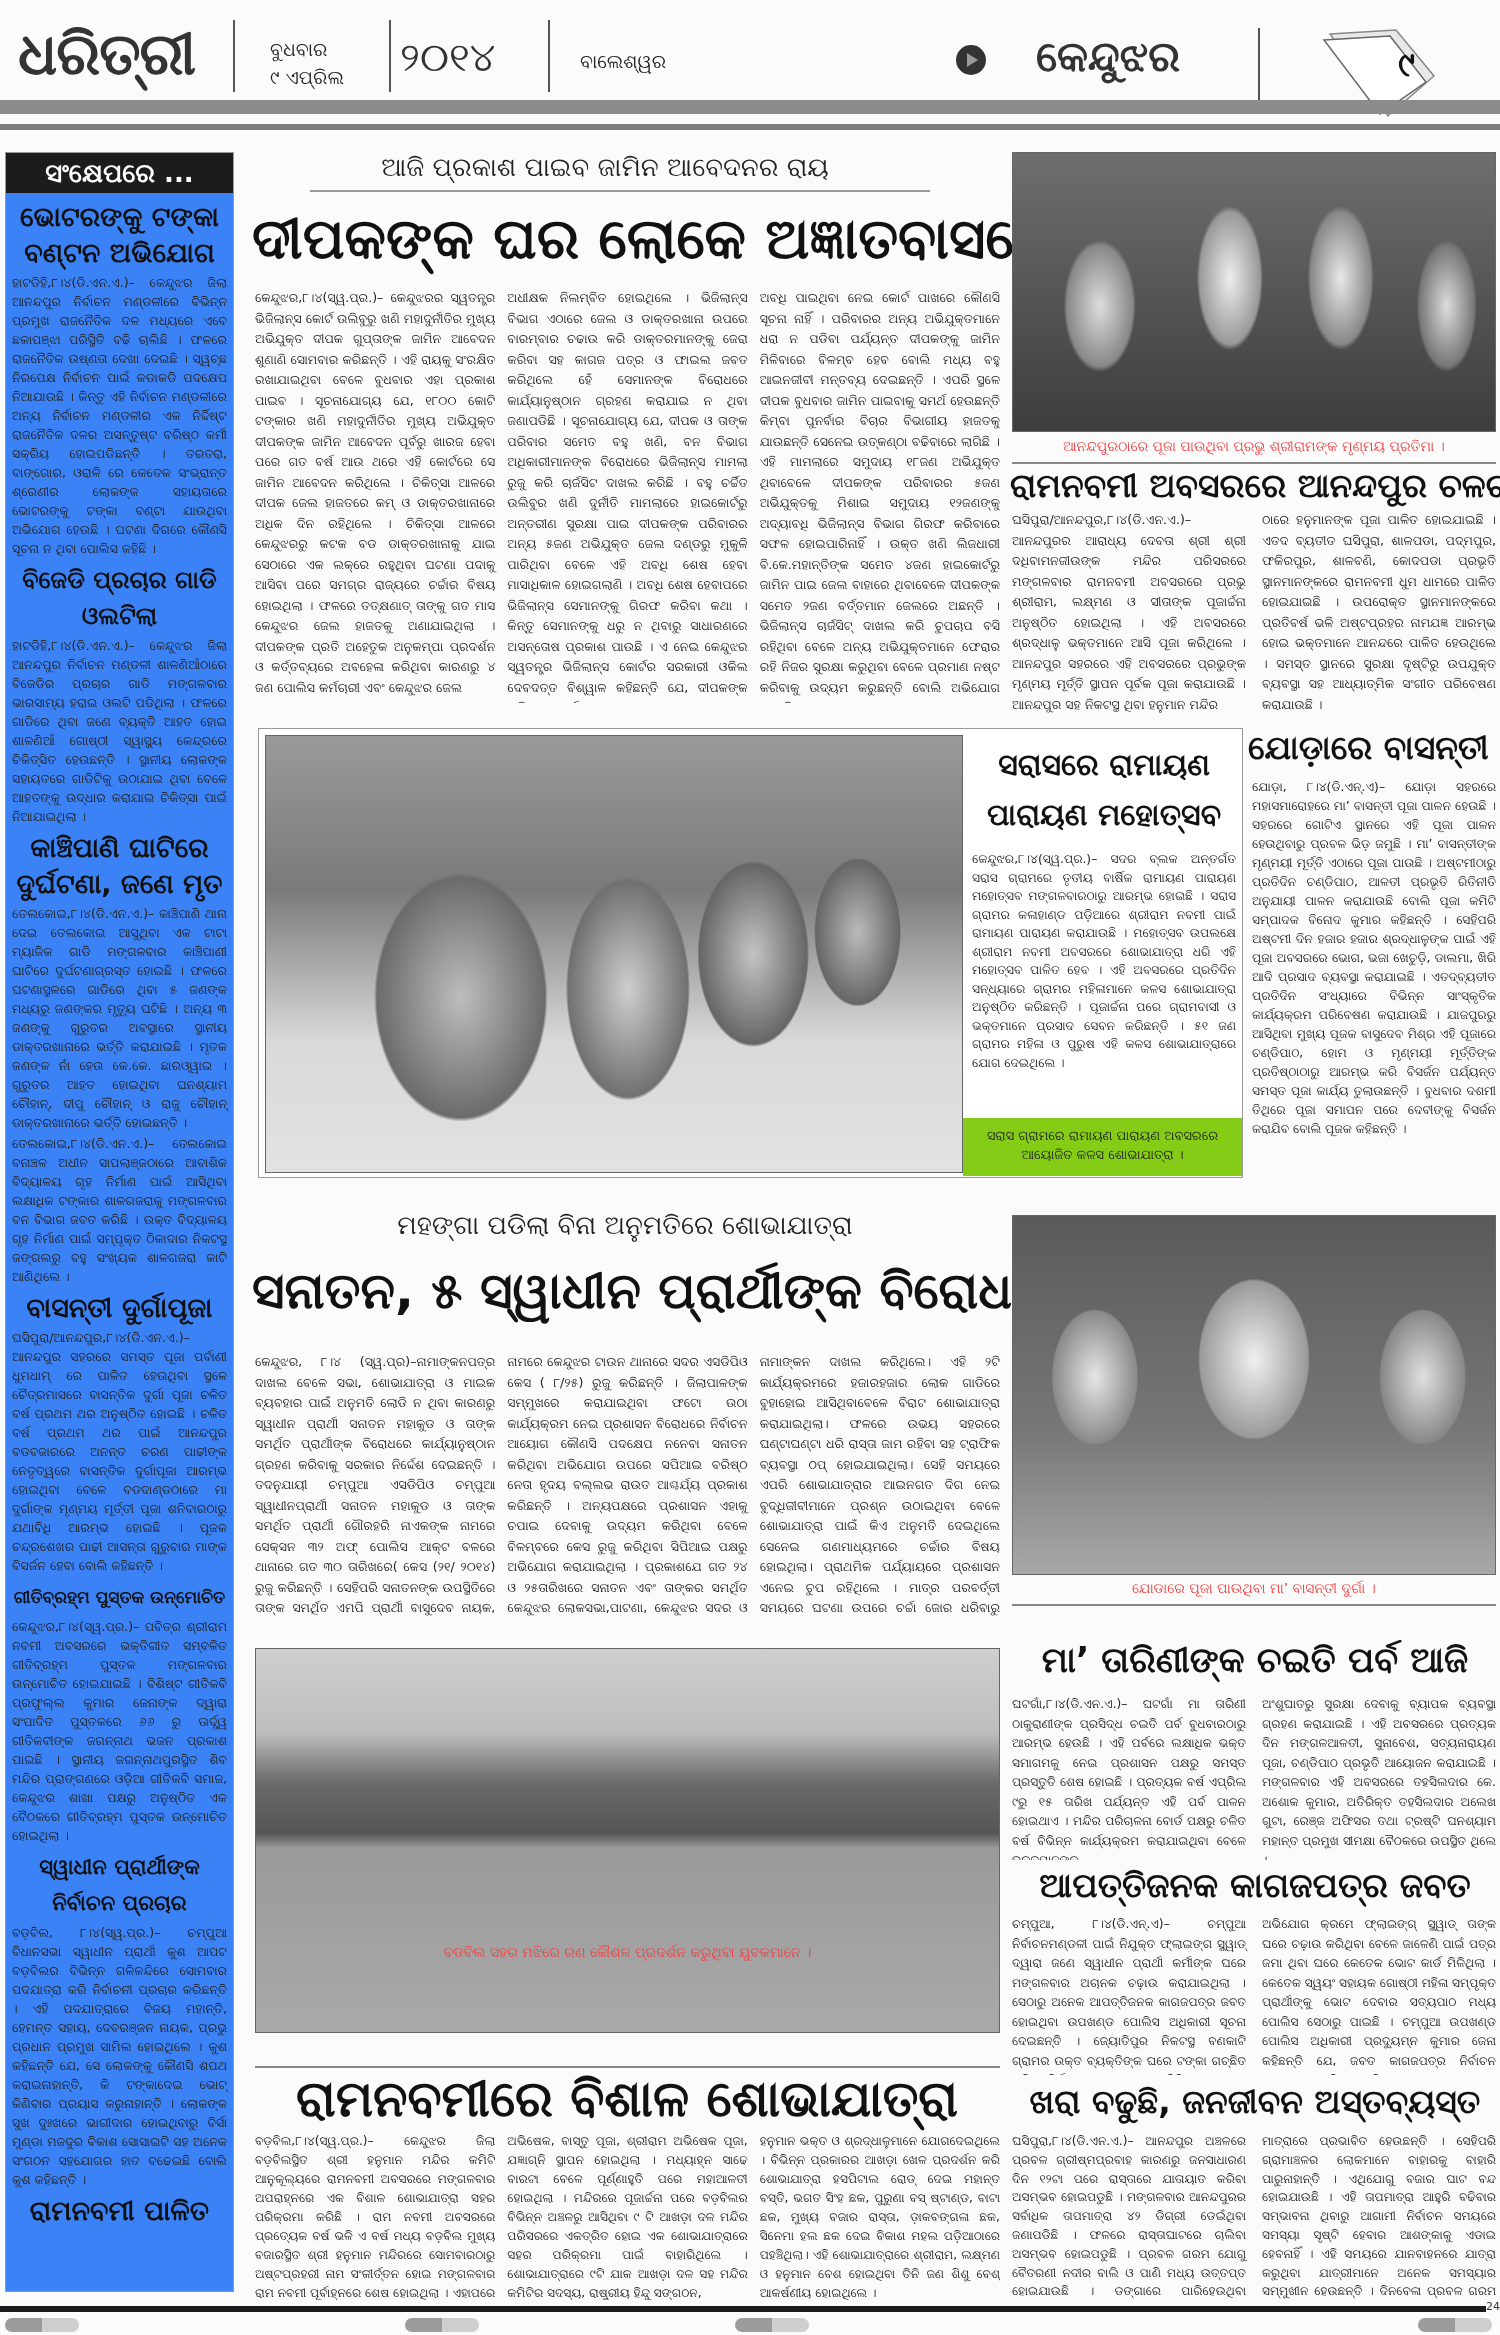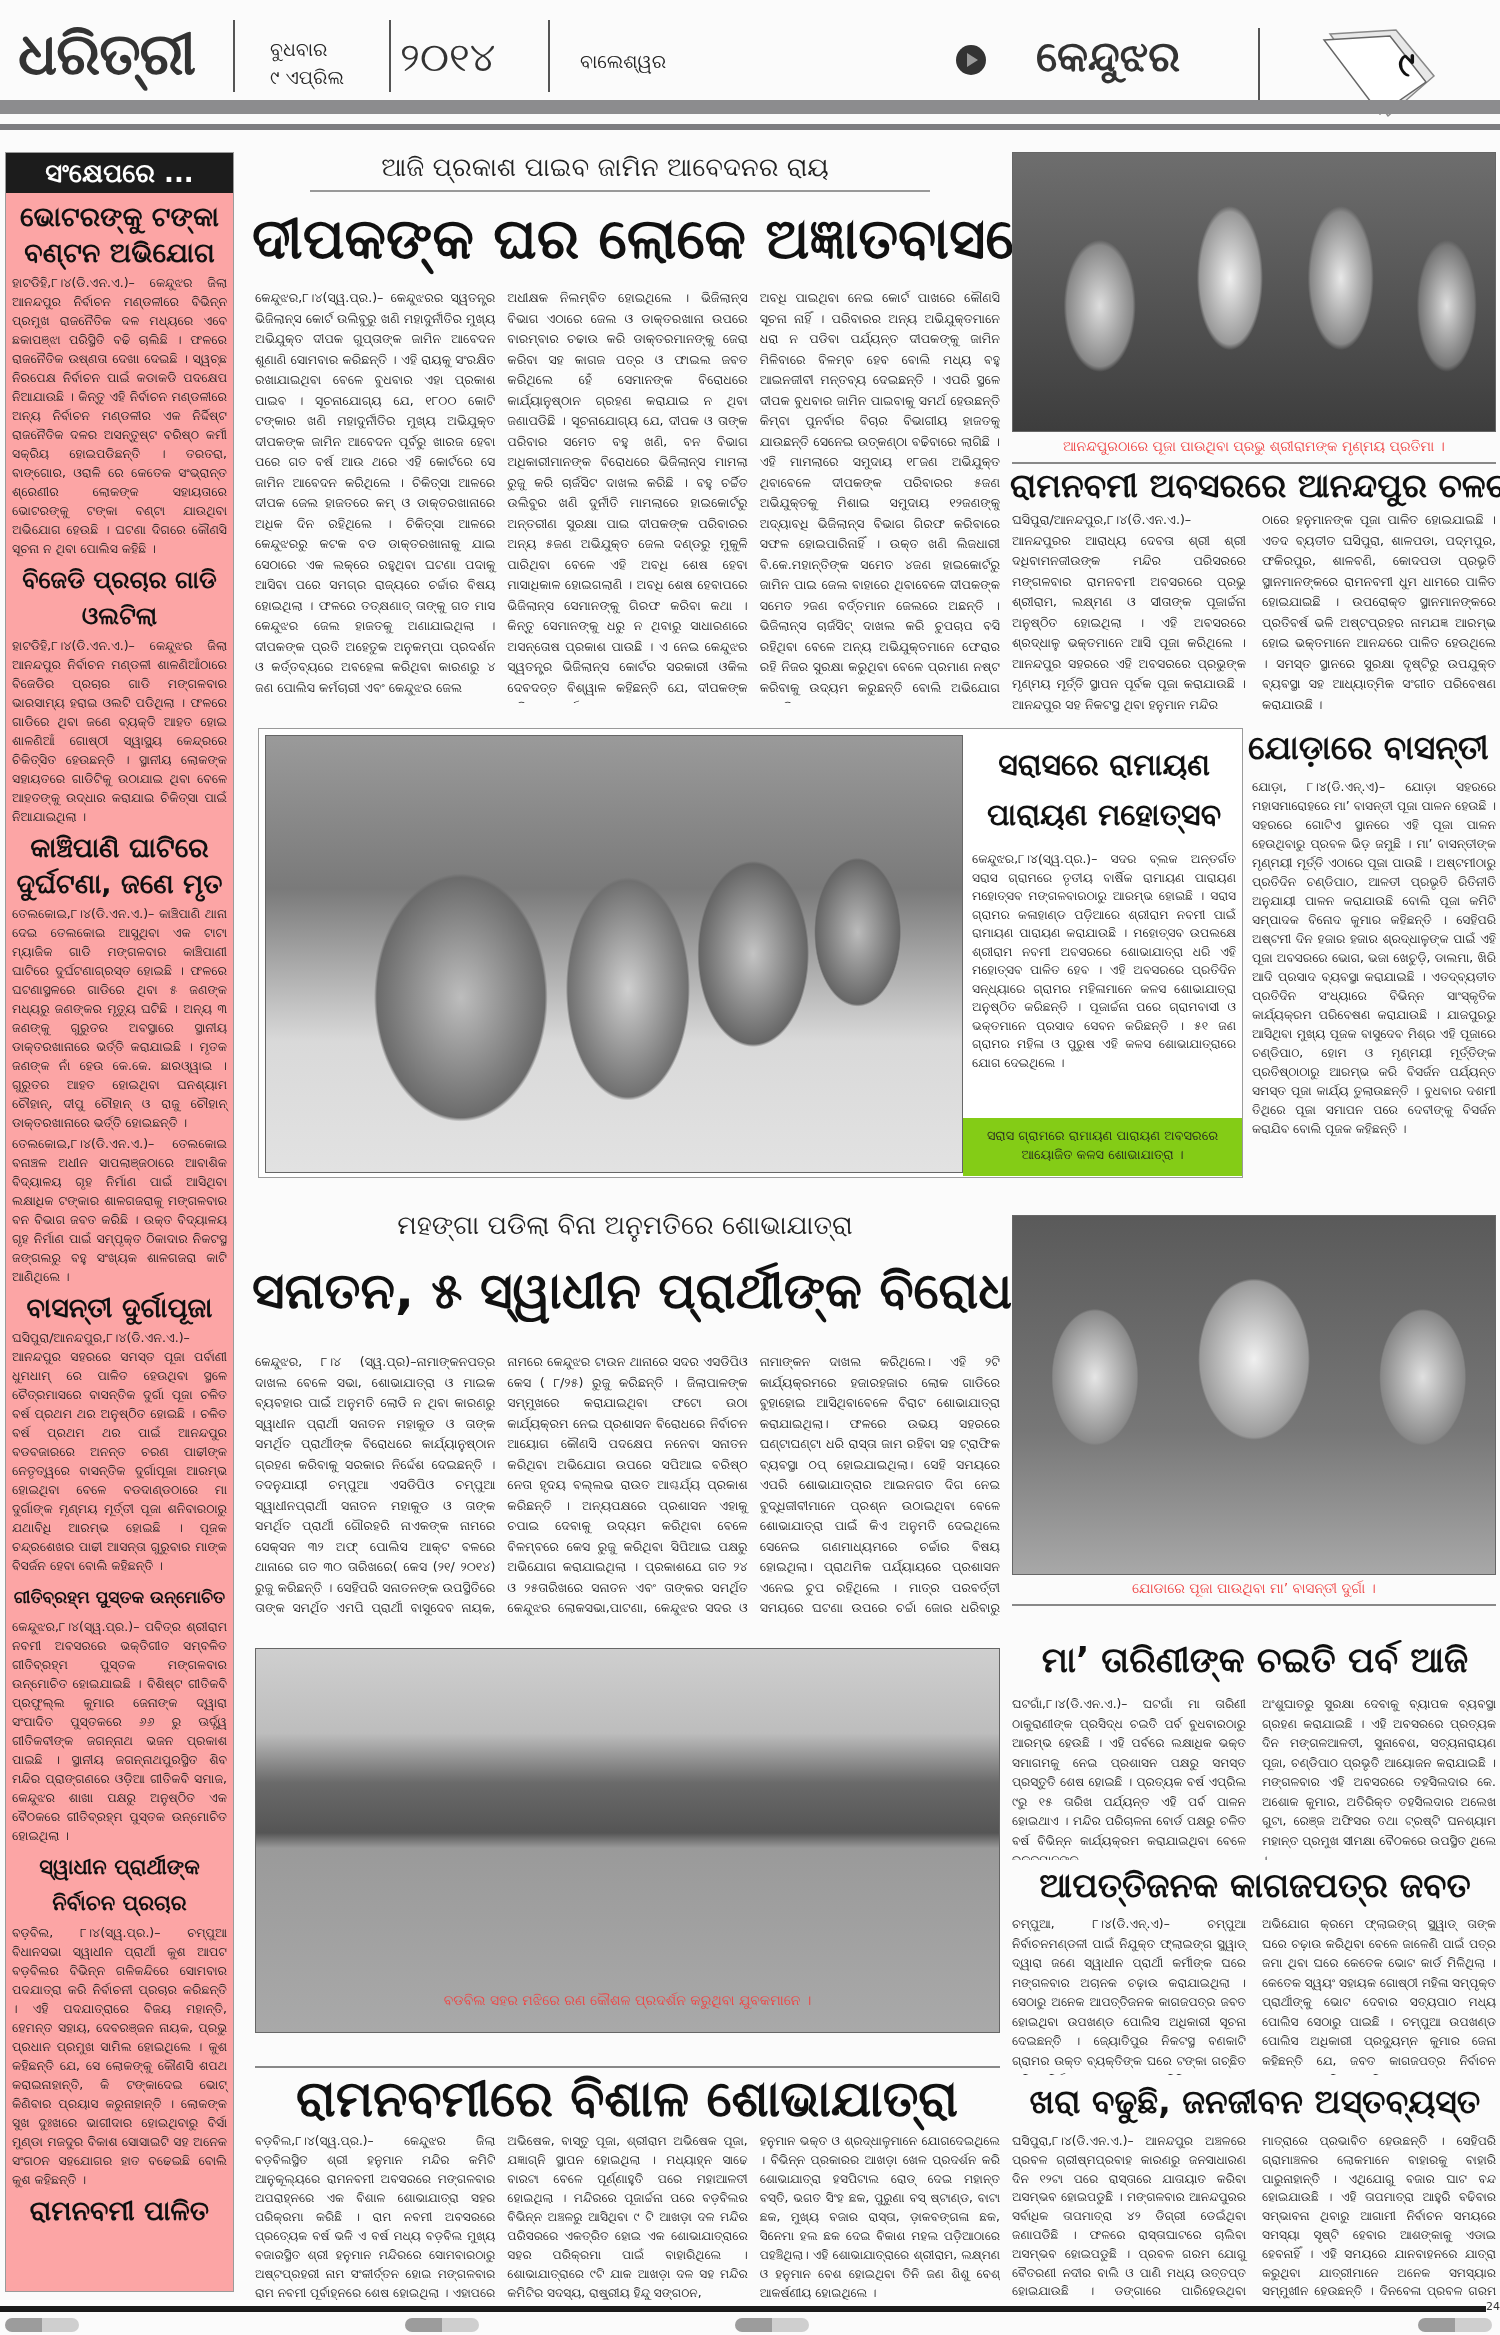--- a/index.html
+++ b/index.html
@@ -15,21 +15,21 @@
   .mh-place { position: absolute; left: 580px; top: 50px; font-size: 19px; color: #222; }
   .mh-play { position: absolute; left: 956px; top: 45px; width: 30px; height: 30px; border-radius: 50%; background: #333; }
   .mh-play::after { content: ""; position: absolute; left: 11px; top: 8px; border-left: 11px solid #999; border-top: 7px solid transparent; border-bottom: 7px solid transparent; }
   .mh-district { position: absolute; left: 1036px; top: 32px; font-size: 42px; font-weight: bold; color: #333; }
   .mh-page-icon { position: absolute; left: 1318px; top: 28px; width: 120px; height: 90px; }
   .mh-page-num { position: absolute; left: 1398px; top: 44px; font-size: 34px; font-weight: bold; color: #111; }
   .mh-bar1 { position: absolute; left: 0; top: 100px; width: 1500px; height: 14px; background: #8c8c8e; }
   .mh-bar2 { position: absolute; left: 0; top: 124px; width: 1500px; height: 6px; background: #7d7d80; }
 
   
-  .sidebar { position: absolute; left: 5px; top: 152px; width: 229px; height: 2140px; border: 1px solid #9a9a9a; background: #fca5a5; padding: 0 6px; }
+  .sidebar { position: absolute; left: 5px; top: 152px; width: 229px; height: 2140px; border: 1px solid #9a9a9a; background: #3b82f6; padding: 0 6px; }
   .sb-title { margin: 0 -6px 6px -6px; height: 40px; background: #1c1c1c; color: #fff; font-size: 26px; font-weight: bold; text-align: center; line-height: 40px; }
   .sb-head { font-size: 27px; font-weight: bold; text-align: center; line-height: 36px; margin: 4px 0 2px; color: #111; }
   .sb-body { font-size: 12.5px; line-height: 19px; text-align: justify; color: #222; margin-bottom: 2px; }
 
   
   .kicker { position: absolute; font-size: 26px; text-align: center; color: #222; }
   .kicker-rule { position: absolute; height: 2px; background: #999; }
   .headline { position: absolute; font-weight: bold; color: #111; text-align: center; white-space: nowrap; }
   .cols3 { position: absolute; display: flex; gap: 12px; }
   .cols3 .col, .cols2 .col { flex: 1; font-size: 12.6px; line-height: 20.5px; text-align: justify; color: #222; }
@@ -161,21 +161,21 @@
   <div class="col">କେନ୍ଦୁଝର, ୮।୪ (ସ୍ୱ.ପ୍ର)–ନାମାଙ୍କନପତ୍ର ଦାଖଲ ବେଳେ ସଭା, ଶୋଭାଯାତ୍ରା ଓ ମାଇକ ବ୍ୟବହାର ପାଇଁ ଅନୁମତି ଲୋଡି ନ ଥିବା କାରଣରୁ ସ୍ୱାଧୀନ ପ୍ରାର୍ଥୀ ସନାତନ ମହାକୁଡ ଓ ତାଙ୍କ ସମର୍ଥିତ ପ୍ରାର୍ଥୀଙ୍କ ବିରୋଧରେ କାର୍ଯ୍ୟାନୁଷ୍ଠାନ ଗ୍ରହଣ କରିବାକୁ ସରକାର ନିର୍ଦ୍ଦେଶ ଦେଇଛନ୍ତି । ତଦନୁଯାୟୀ ଚମ୍ପୁଆ ଏସଡିପିଓ ଚମ୍ପୁଆ ସ୍ୱାଧୀନପ୍ରାର୍ଥୀ ସନାତନ ମହାକୁଡ ଓ ତାଙ୍କ ସମର୍ଥିତ ପ୍ରାର୍ଥୀ ଗୌରହରି ନାଏକଙ୍କ ନାମରେ ସେକ୍‌ସନ ୩୨ ଅଫ୍ ପୋଲିସ ଆକ୍ଟ ବଳରେ ଥାନାରେ ଗତ ୩୦ ତାରିଖରେ( କେସ (୨୧/ ୨୦୧୪) ରୁଜୁ କରିଛନ୍ତି । ସେହିପରି ସନାତନଙ୍କ ଉପସ୍ଥିତିରେ ତାଙ୍କ ସମର୍ଥିତ ଏମପି ପ୍ରାର୍ଥୀ ବାସୁଦେବ ନାୟକ, ତେଲକୋଇ ବିଧାୟକ ପ୍ରାର୍ଥୀ ବୃନ୍ଦାବନ ନାୟକ ଓ ସଦର ବିଧାୟକ ପ୍ରାର୍ଥୀ ଦ୍ୱାରିକା ନାଥ ନାୟକଙ୍କ</div>
   <div class="col">ନାମରେ କେନ୍ଦୁଝର ଟାଉନ ଥାନାରେ ସଦର ଏସଡିପିଓ କେସ ( ୮/୨୫) ରୁଜୁ କରିଛନ୍ତି । ଜିଲାପାଳଙ୍କ ସମ୍ମୁଖରେ କରାଯାଇଥିବା ଫଟୋ ଉଠା କାର୍ଯ୍ୟକ୍ରମ ନେଇ ପ୍ରଶାସନ ବିରୋଧରେ ନିର୍ବାଚନ ଆୟୋଗ କୌଣସି ପଦକ୍ଷେପ ନନେବା ସନାତନ କରିଥିବା ଅଭିଯୋଗ ଉପରେ ସପିଆଇ ବରିଷ୍ଠ ନେତା ହୃଦୟ ବଲ୍ଲଭ ରାଉତ ଆଶ୍ଚର୍ଯ୍ୟ ପ୍ରକାଶ କରିଛନ୍ତି । ଅନ୍ୟପକ୍ଷରେ ପ୍ରଶାସନ ଏହାକୁ ଚପାଇ ଦେବାକୁ ଉଦ୍ୟମ କରିଥିବା ବେଳେ ବିଳମ୍ବରେ କେସ ରୁଜୁ କରିଥିବା ସିପିଆଇ ପକ୍ଷରୁ ଅଭିଯୋଗ କରାଯାଇଥିଲା । ପ୍ରକାଶଯେ ଗତ ୨୪ ଓ ୨୫ତାରିଖରେ ସନାତନ ଏବଂ ତାଙ୍କର ସମର୍ଥିତ କେନ୍ଦୁଝର ଲୋକସଭା,ପାଟଣା, କେନ୍ଦୁଝର ସଦର ଓ ତେଲକୋଇ ବିଧାନସଭା ପ୍ରାର୍ଥୀମାନେ ଚମ୍ପୁଆ ଓ କେନ୍ଦୁଝର ଜିଲା ମୁଖ୍ୟାଳୟରେ</div>
   <div class="col">ନାମାଙ୍କନ ଦାଖଲ କରିଥିଲେ। ଏହି ୨ଟି କାର୍ଯ୍ୟକ୍ରମରେ ହଜାରହଜାର ଲୋକ ଗାଡିରେ ବୁହାହୋଇ ଆସିଥିବାବେଳେ ବିରାଟ ଶୋଭାଯାତ୍ରା କରାଯାଇଥିଲା। ଫଳରେ ଉଭୟ ସହରରେ ଘଣ୍ଟାଘଣ୍ଟା ଧରି ରାସ୍ତା ଜାମ ରହିବା ସହ ଟ୍ରାଫିକ ବ୍ୟବସ୍ଥା ଠପ୍ ହୋଇଯାଇଥିଲା। ସେହି ସମୟରେ ଏପରି ଶୋଭାଯାତ୍ରାର ଆଇନଗତ ଦିଗ ନେଇ ବୁଦ୍ଧିଜୀବୀମାନେ ପ୍ରଶ୍ନ ଉଠାଇଥିବା ବେଳେ ଶୋଭାଯାତ୍ରା ପାଇଁ କିଏ ଅନୁମତି ଦେଇଥିଲେ ସେନେଇ ଗଣମାଧ୍ୟମରେ ଚର୍ଚ୍ଚାର ବିଷୟ ହୋଇଥିଲା। ପ୍ରାଥମିକ ପର୍ଯ୍ୟାୟରେ ପ୍ରଶାସନ ଏନେଇ ଚୁପ ରହିଥିଲେ । ମାତ୍ର ପରବର୍ତ୍ତୀ ସମୟରେ ଘଟଣା ଉପରେ ଚର୍ଚ୍ଚା ଜୋର ଧରିବାରୁ ପ୍ରଶାସନ ମାମଲା ରଜୁ କରିବାକୁ ଏକ ପ୍ରକାରର ବାଧ୍ୟ ହୋଇଥିବା ଆଲୋଚନା ହେଉଛି ।</div>
 </div>
 
 <div class="photo ph-durga" style="left:1012px;top:1215px;width:484px;height:360px"></div>
 <div class="caption" style="left:1012px;top:1580px;width:484px">ଯୋଡାରେ ପୂଜା ପାଉଥିବା ମା’ ବାସନ୍ତୀ ଦୁର୍ଗା ।</div>
 <div class="rule" style="left:1012px;top:1604px;width:484px"></div>
 
 <div class="photo ph-crowd" style="left:255px;top:1648px;width:745px;height:385px"></div>
-<div class="caption" style="left:255px;top:1992px;width:745px">ବଡବିଲ ସହର ମଝିରେ ରଣ କୌଶଳ ପ୍ରଦର୍ଶନ କରୁଥିବା ଯୁବକମାନେ ।</div>
+<div class="caption" style="left:255px;top:1944px;width:745px">ବଡବିଲ ସହର ମଝିରେ ରଣ କୌଶଳ ପ୍ରଦର୍ଶନ କରୁଥିବା ଯୁବକମାନେ ।</div>
 <div class="rule" style="left:255px;top:2066px;width:745px"></div>
 
 <div class="headline" style="left:252px;top:2070px;width:750px;font-size:50px">ରାମନବମୀରେ ବିଶାଳ ଶୋଭାଯାତ୍ରା</div>
 <div class="cols3" style="left:255px;top:2132px;width:745px;height:168px;overflow:hidden">
   <div class="col" style="font-size:12.2px;line-height:19px">ବଡ଼ବିଲ,୮।୪(ସ୍ୱ.ପ୍ର.)– କେନ୍ଦୁଝର ଜିଲା ବଡ଼ବିଲସ୍ଥିତ ଶ୍ରୀ ହନୁମାନ ମନ୍ଦିର କମିଟି ଆନୁକୂଲ୍ୟରେ ରାମନବମୀ ଅବସରରେ ମଙ୍ଗଳବାର ଅପରାହ୍ନରେ ଏକ ବିଶାଳ ଶୋଭାଯାତ୍ରା ସହର ପରିକ୍ରମା କରିଛି । ରାମ ନବମୀ ଅବସରରେ ପ୍ରତ୍ୟେକ ବର୍ଷ ଭଳି ଏ ବର୍ଷ ମଧ୍ୟ ବଡ଼ବିଲ ମୁଖ୍ୟ ବଜାରସ୍ଥିତ ଶ୍ରୀ ହନୁମାନ ମନ୍ଦିରରେ ସୋମବାରଠାରୁ ଅଷ୍ଟପ୍ରହରୀ ନାମ ସଂକୀର୍ତ୍ତନ ହୋଇ ମଙ୍ଗଳବାର ରାମ ନବମୀ ପୂର୍ବାହ୍ନରେ ଶେଷ ହୋଇଥିଲା । ଏହାପରେ ନଗର କୀର୍ତ୍ତନ, ହନୁମାନଙ୍କ</div>
   <div class="col" style="font-size:12.2px;line-height:19px">ଅଭିଷେକ, ବାସ୍ତୁ ପୂଜା, ଶ୍ରୀରାମ ଅଭିଷେକ ପୂଜା, ଯଜ୍ଞାଗ୍ନି ସ୍ଥାପନ ହୋଇଥିଲା । ମଧ୍ୟାହ୍ନ ସାଢେ ବାରଟା ବେଳେ ପୂର୍ଣ୍ଣାହୁତି ପରେ ମହାଆଳତୀ ହୋଇଥିଲା । ମନ୍ଦିରରେ ପୂଜାର୍ଚ୍ଚନା ପରେ ବଡ଼ବିଲର ବିଭିନ୍ନ ଅଞ୍ଚଳରୁ ଆସିଥିବା ୯ ଟି ଆଖଡ଼ା ଦଳ ମନ୍ଦିର ପରିସରରେ ଏକତ୍ରିତ ହୋଇ ଏକ ଶୋଭାଯାତ୍ରାରେ ସହର ପରିକ୍ରମା ପାଇଁ ବାହାରିଥିଲେ । ଶୋଭାଯାତ୍ରାରେ ୯ଟି ଯାକ ଆଖଡ଼ା ଦଳ ସହ ମନ୍ଦିର କମିଟିର ସଦସ୍ୟ, ରାଷ୍ଟ୍ରୀୟ ହିନ୍ଦୁ ସଙ୍ଗଠନ,</div>
   <div class="col" style="font-size:12.2px;line-height:19px">ହନୁମାନ ଭକ୍ତ ଓ ଶ୍ରଦ୍ଧାଳୁମାନେ ଯୋଗଦେଇଥିଲେ । ବିଭିନ୍ନ ପ୍ରକାରର ଆଖଡ଼ା ଖେଳ ପ୍ରଦର୍ଶନ କରି ଶୋଭାଯାତ୍ରା ହସପିଟାଲ ରୋଡ୍ ଦେଇ ମହାନ୍ତ ବସ୍ତି, ଭଗତ ସିଂହ ଛକ, ପୁରୁଣା ବସ୍ ଷ୍ଟାଣ୍ଡ, ବାଟା ଛକ, ମୁଖ୍ୟ ବଜାର ରାସ୍ତା, ଡ଼ାକବଙ୍ଗଳା ଛକ, ସିନେମା ହଲ ଛକ ଦେଇ ବିକାଶ ମହଲ ପଡ଼ିଆଠାରେ ପହଞ୍ଚିଥିଲା। ଏହି ଶୋଭାଯାତ୍ରାରେ ଶ୍ରୀରାମ, ଲକ୍ଷ୍ମଣ ଓ ହନୁମାନ ବେଶ ହୋଇଥିବା ତିନି ଜଣ ଶିଶୁ ବେଶ୍ ଆକର୍ଷଣୀୟ ହୋଇଥିଲେ ।</div>
 </div>
 
 <div class="headline" style="left:1010px;top:1640px;width:490px;font-size:35px">ମା’ ତାରିଣୀଙ୍କ ଚଇତି ପର୍ବ ଆଜି</div>

